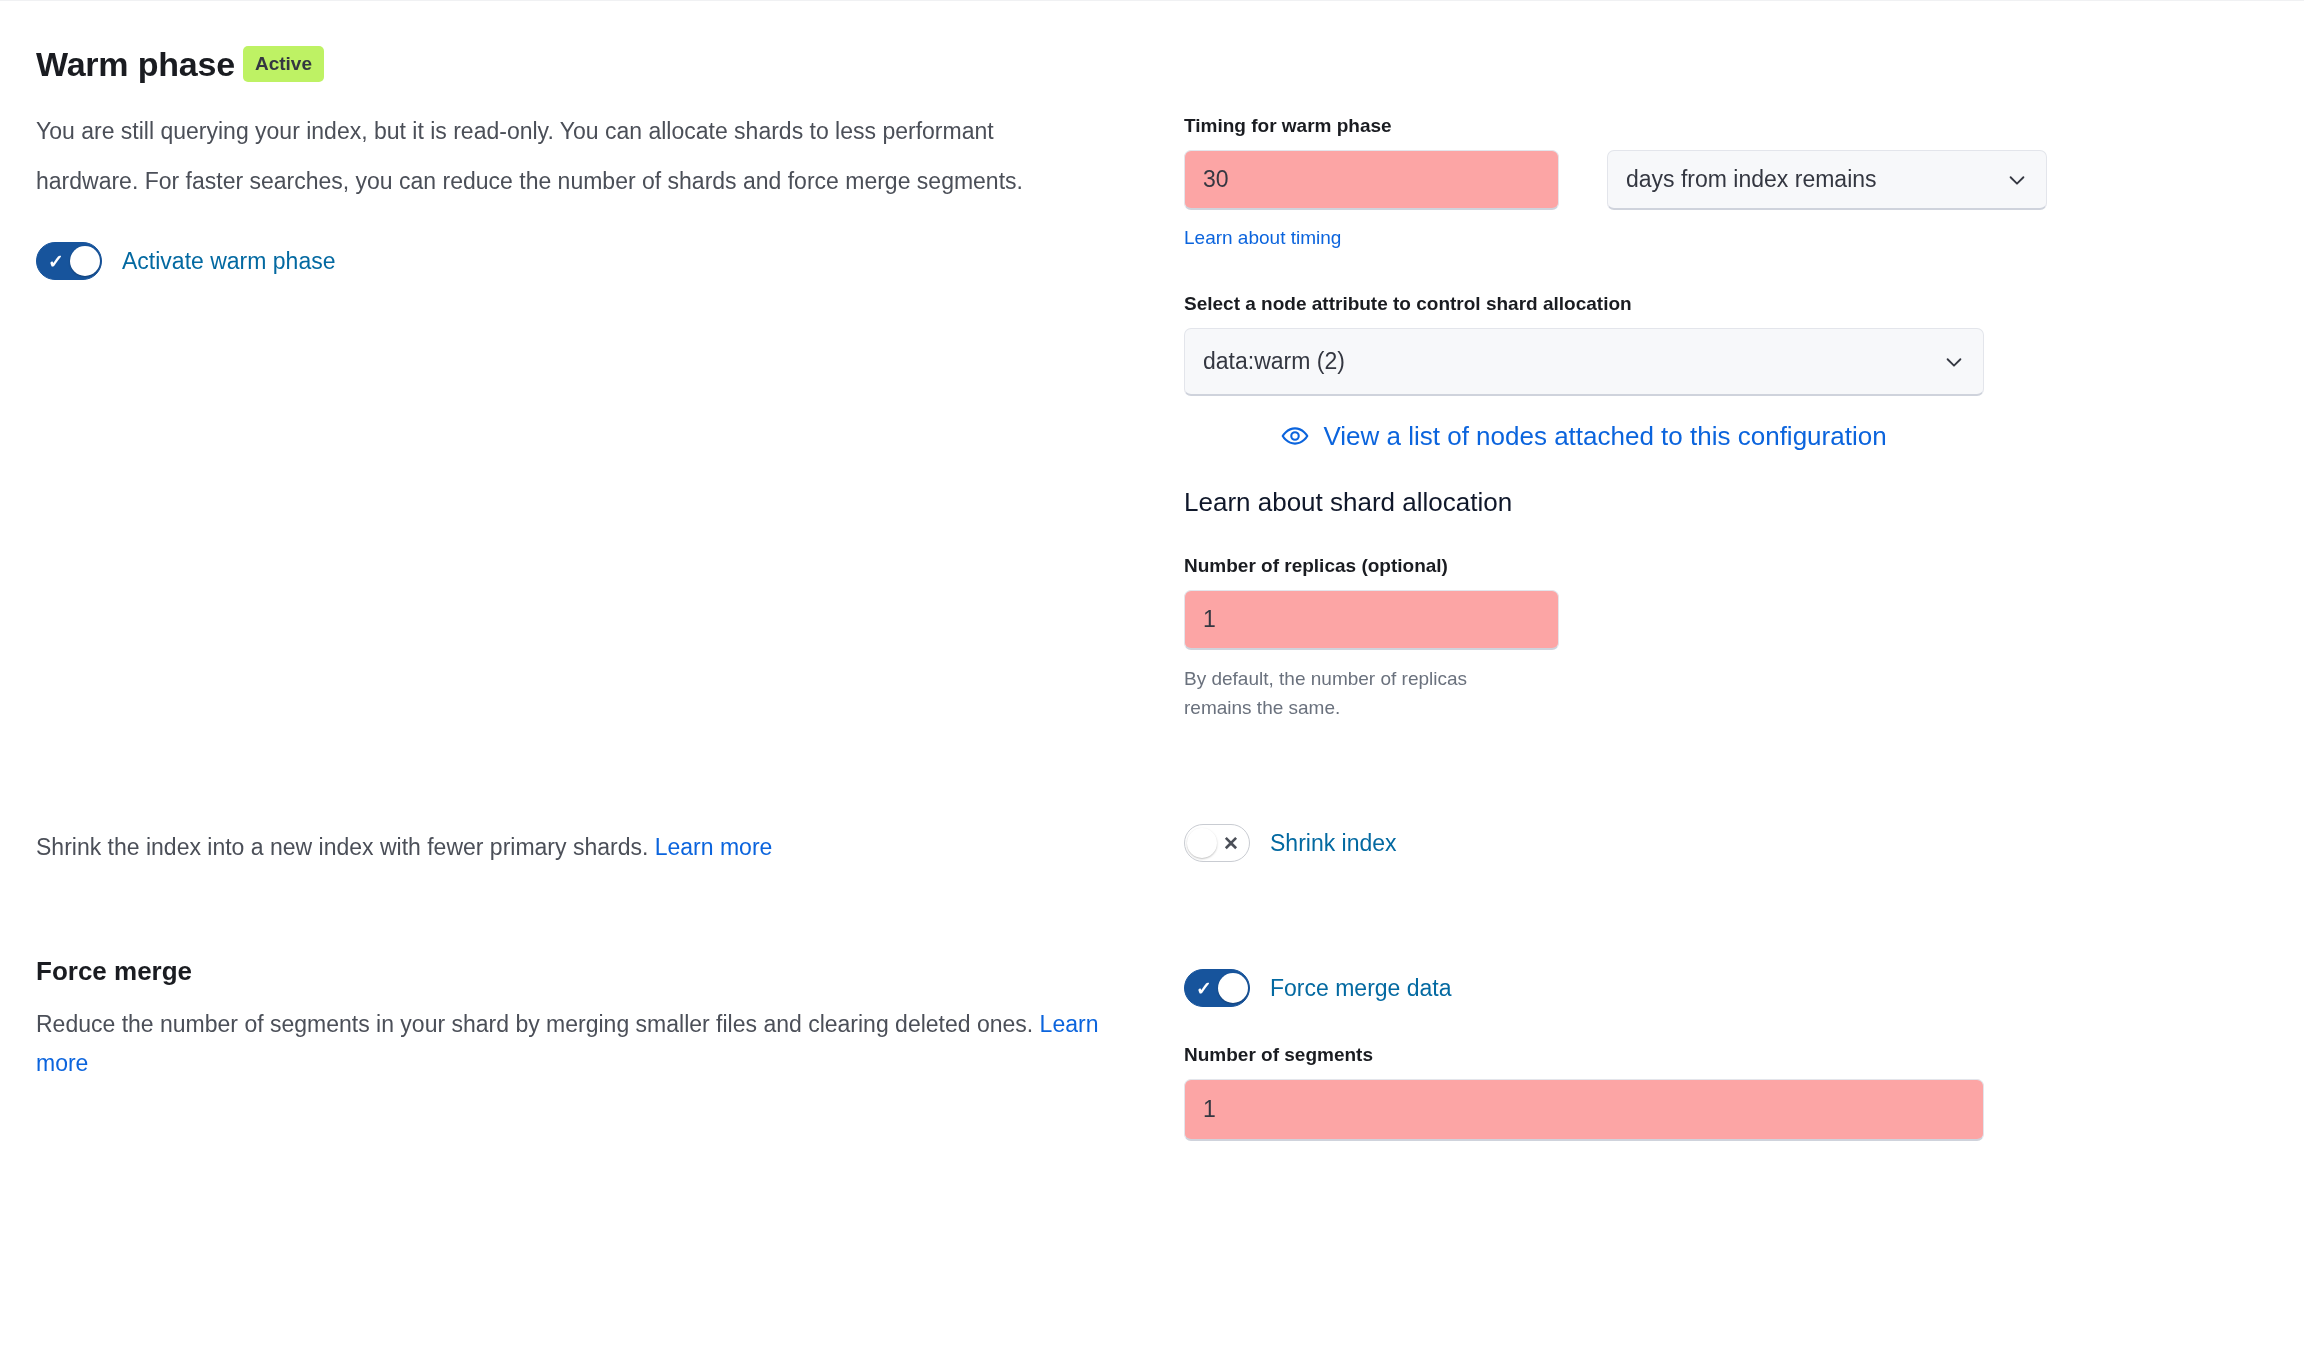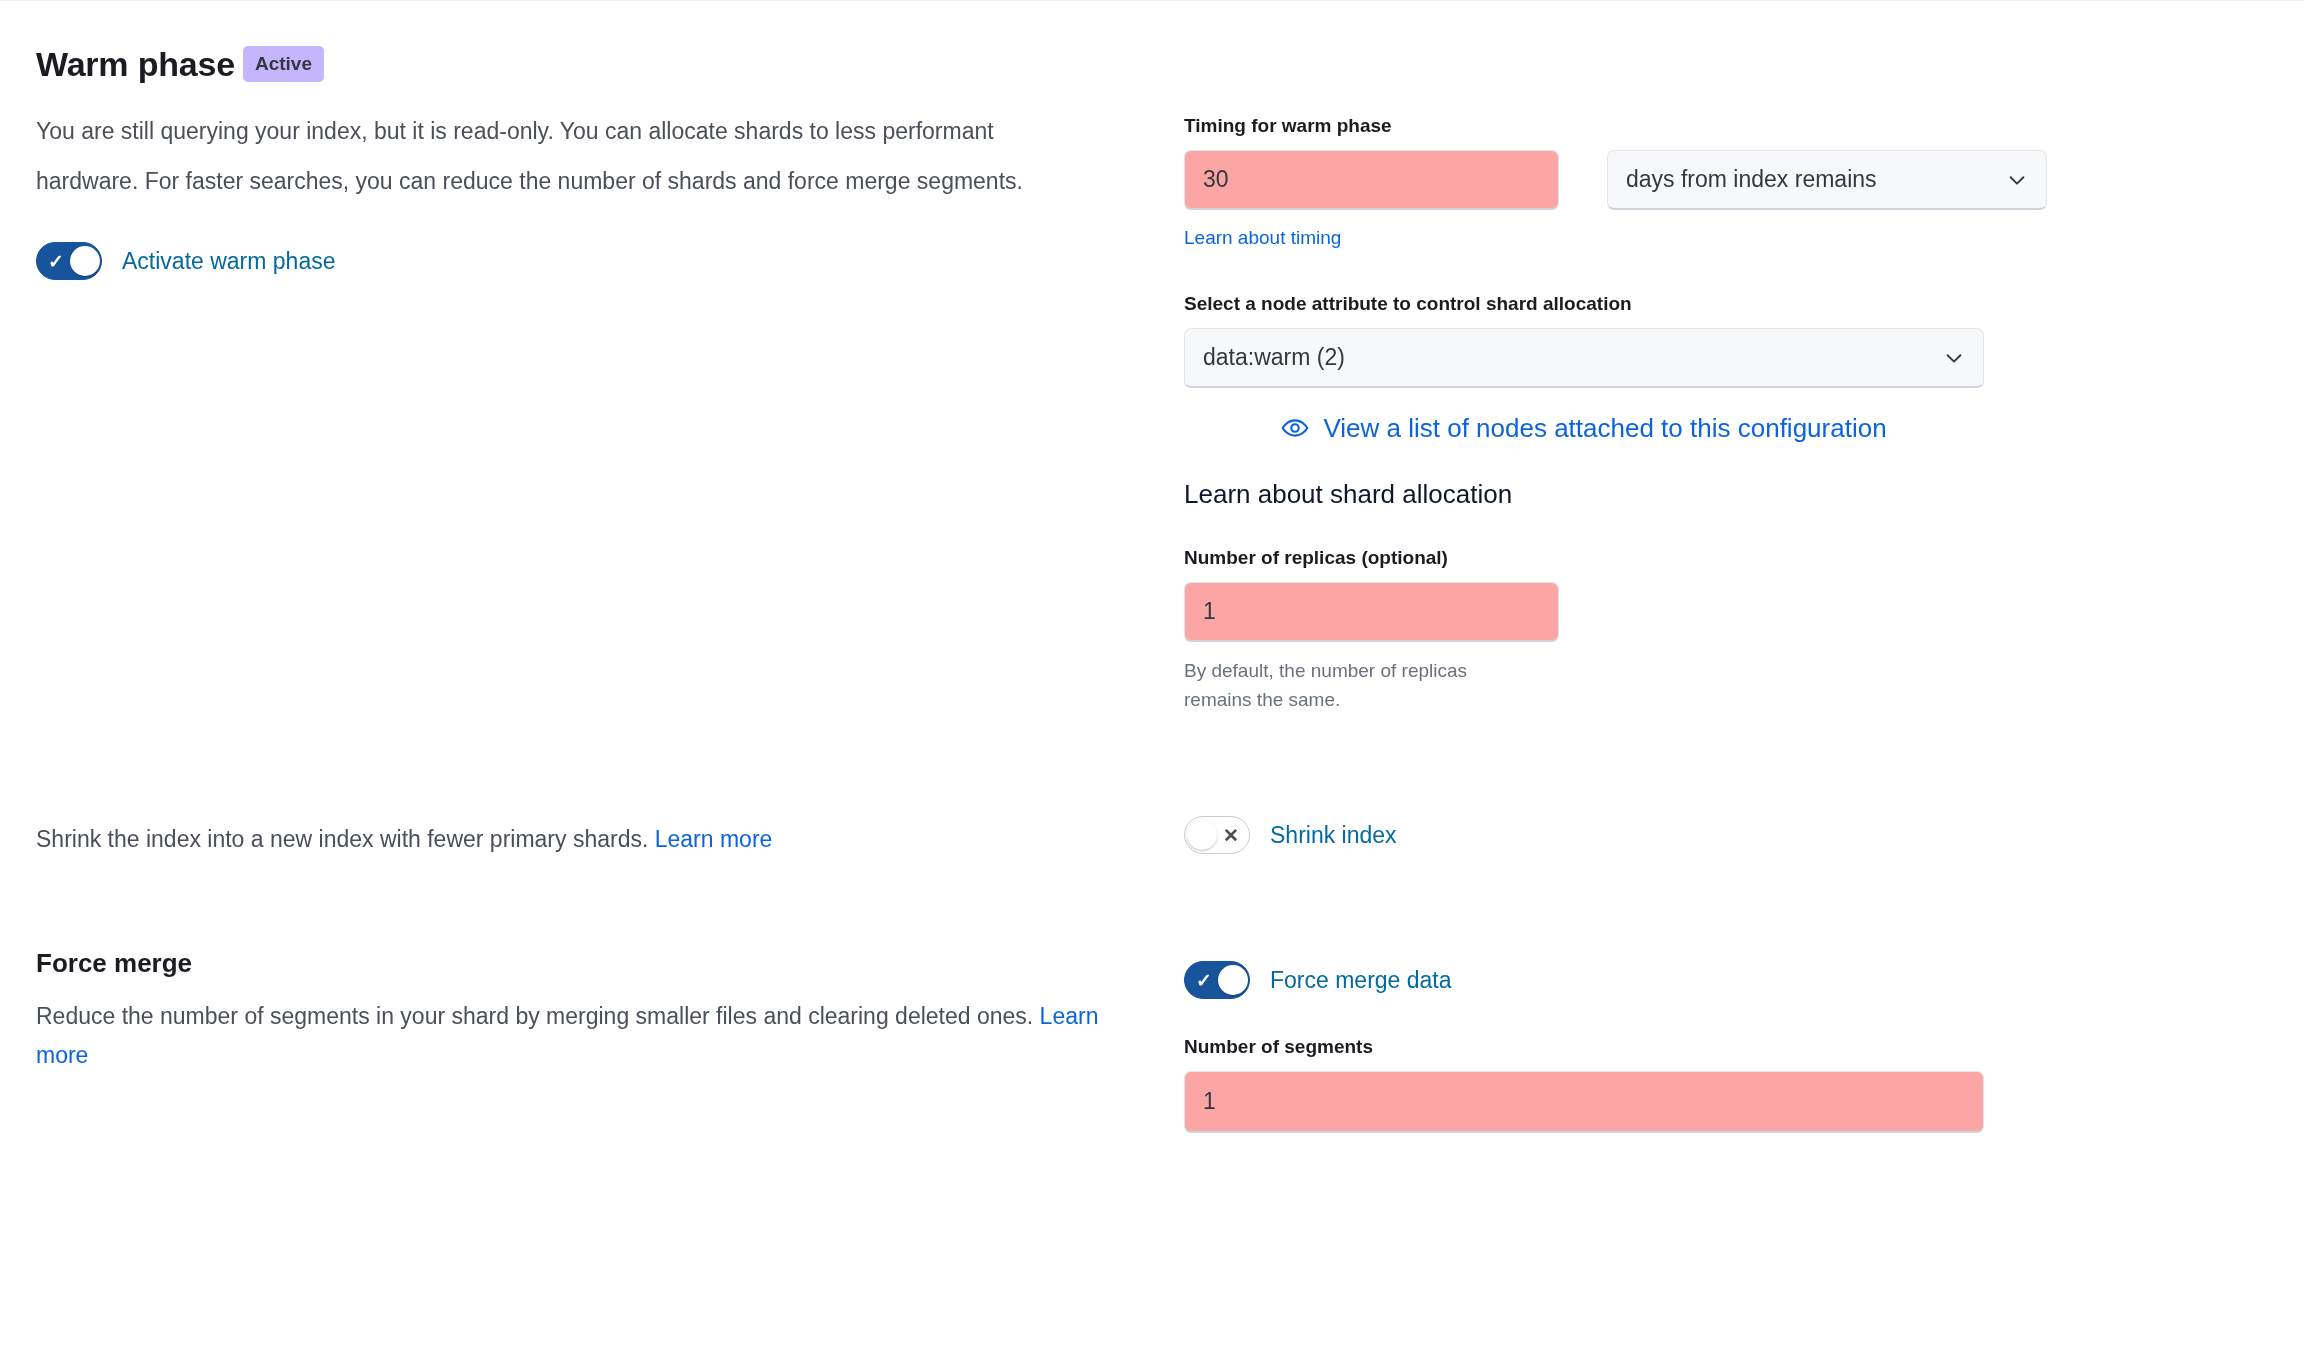--- a/index.html
+++ b/index.html
@@ -48,21 +48,21 @@
   .phase-title {
     font-size: 34px;
     line-height: 40px;
     font-weight: 700;
     color: #1a1c21;
     letter-spacing: -0.2px;
     margin: 0;
   }
   .badge {
     display: inline-block;
-    background: #c4b5fd;
+    background: #bef264;
     color: #343741;
     font-size: 19px;
     line-height: 19px;
     font-weight: 700;
     border-radius: 5px;
     padding: 8px 12px 9px 12px;
   }
   .phase-desc {
     margin-top: 22px;
     font-size: 23px;
@@ -260,21 +260,21 @@
             </div>
           </div>
         </div>
         <div style="margin-top: 16px;">
           <span class="link sub-link">Learn about timing</span>
         </div>
       </div>
 
       <div style="margin-top: 42px;">
         <div class="field-label">Select a node attribute to control shard allocation</div>
-        <div class="select" style="width: 800px; margin-top: 12px; height: 60px;">
+        <div class="select" style="width: 800px; margin-top: 12px; height: 68px;">
           <span>data:warm (2)</span>
           <svg class="chev" viewBox="0 0 24 24" fill="none" stroke="#343741" stroke-width="2" stroke-linecap="round" stroke-linejoin="round">
               <polyline points="5 9 12 16 19 9"></polyline>
             </svg>
         </div>
 
         <div class="eye-row">
           <svg width="28" height="28" viewBox="0 0 24 24" fill="none" stroke="#0b64dd" stroke-width="1.8">
             <path d="M1.5 12S5 5.5 12 5.5 22.5 12 22.5 12 19 18.5 12 18.5 1.5 12 1.5 12z"></path>
             <circle cx="12" cy="12" r="3.2"></circle>

